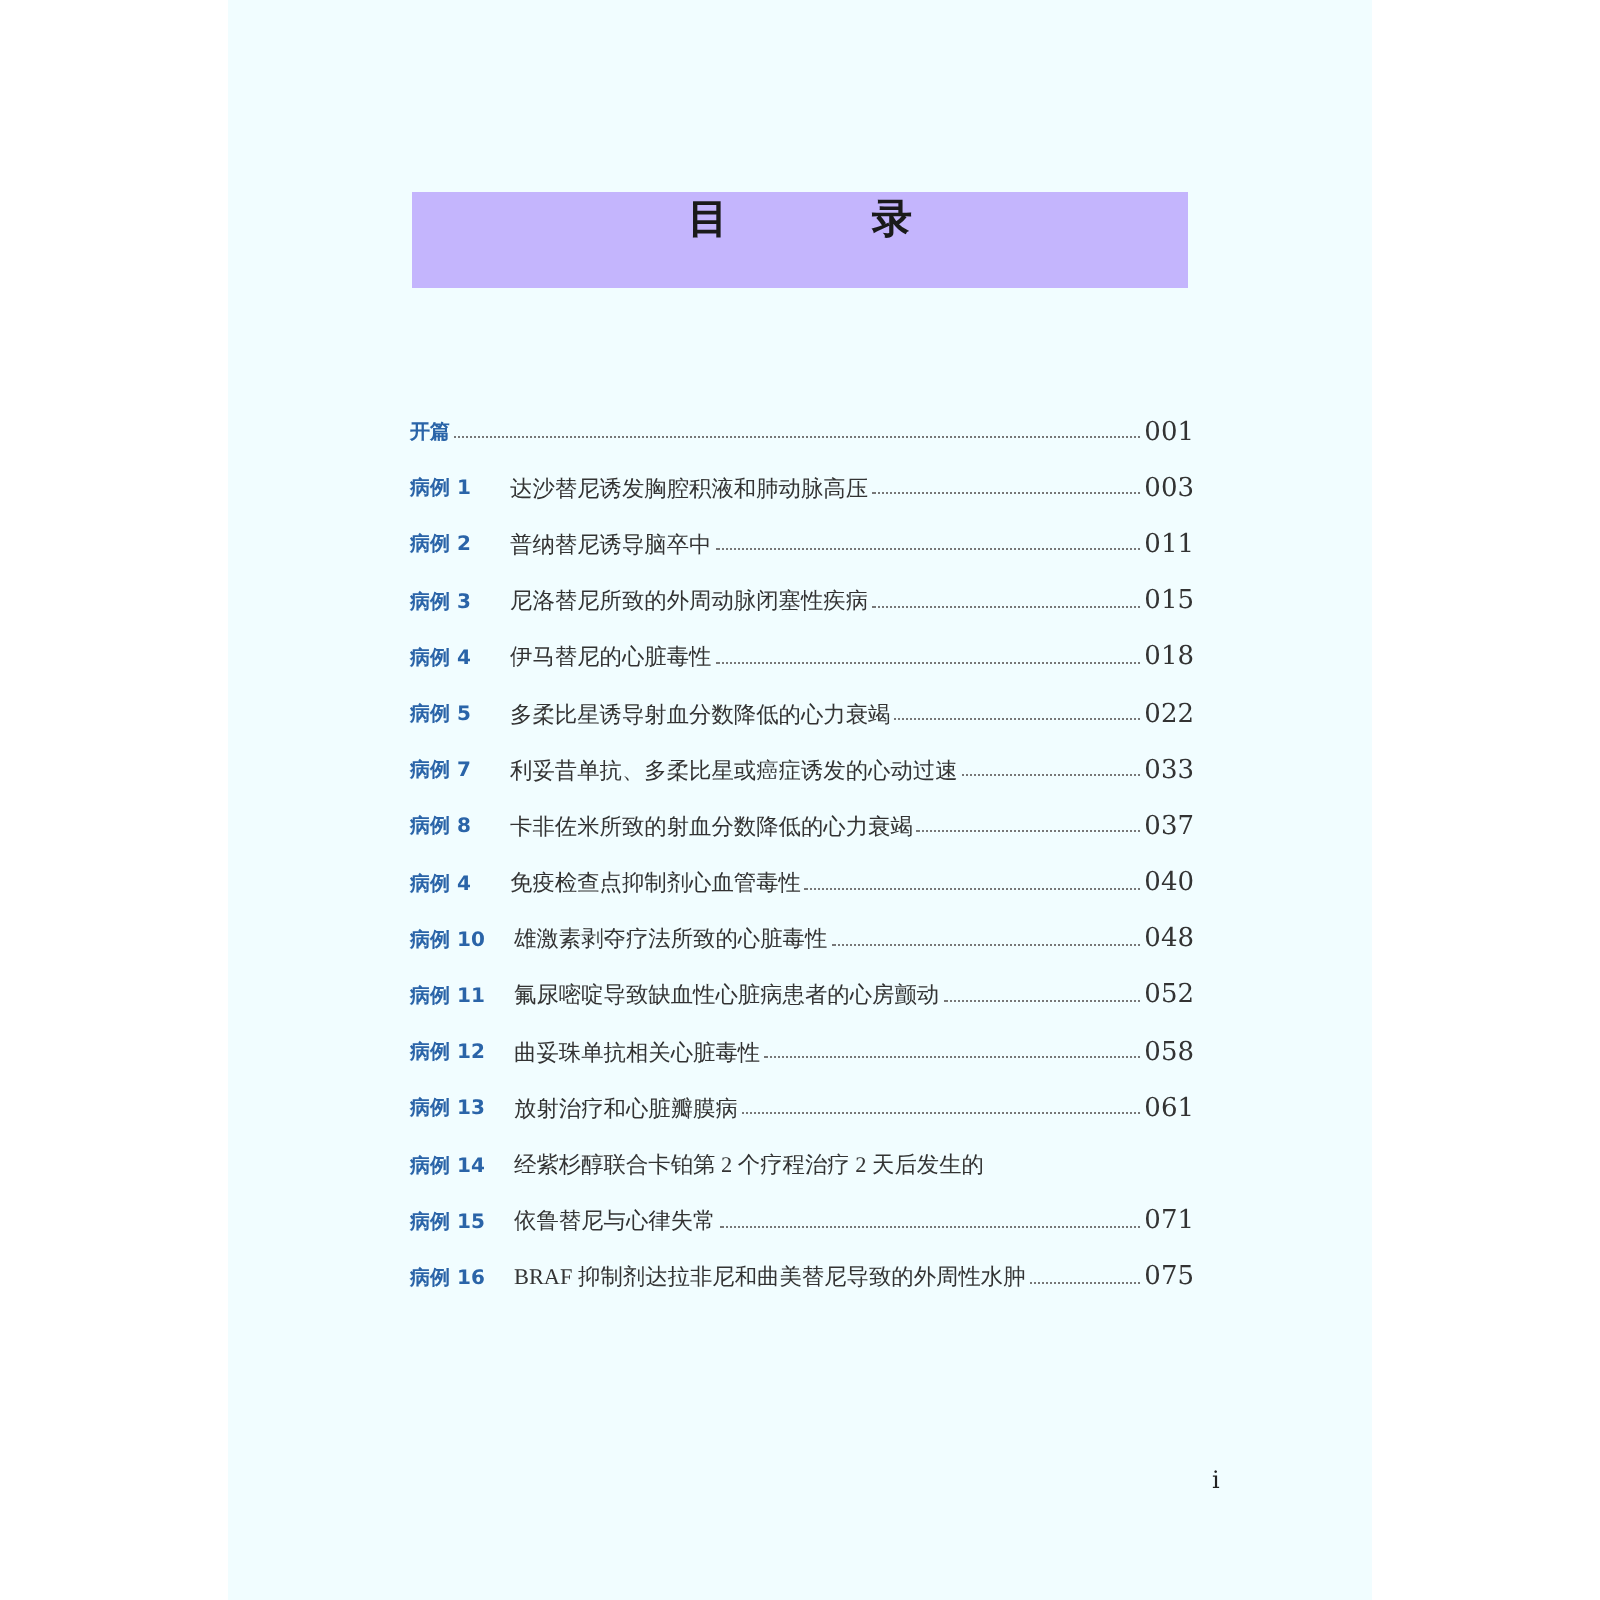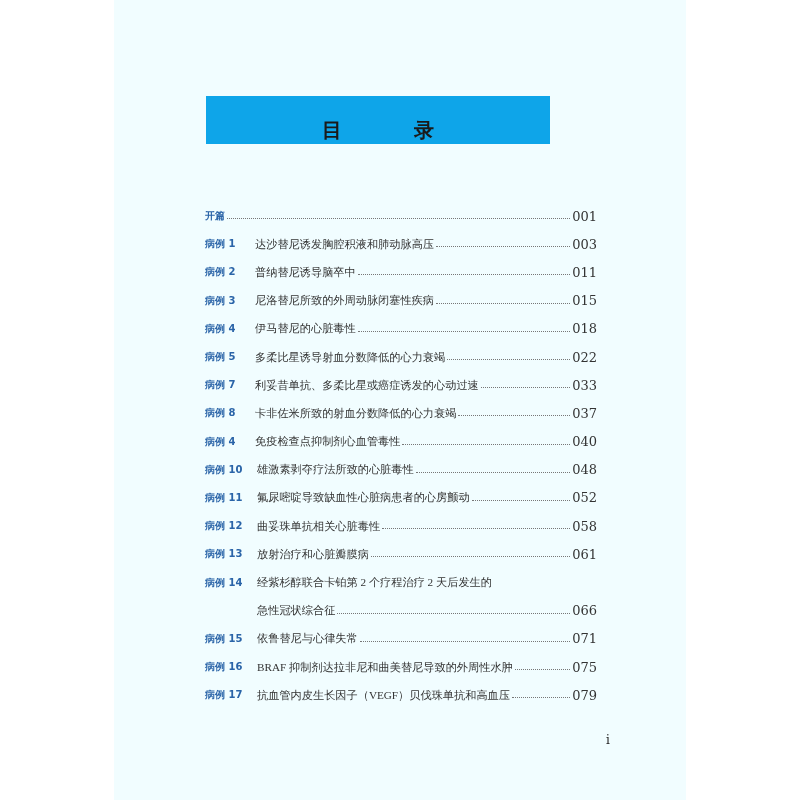--- a/index.html
+++ b/index.html
@@ -12,23 +12,23 @@
     }
     .page {
       position: absolute;
       left: 114px; top: 0;
       width: 572px; height: 800px;
       background: #f1fdff;
     }
     .title-band {
       position: absolute;
       left: 206px; top: 96px;
-      width: 344px; height: 48px;
-      background: #0ea5e9;
-      display: flex; align-items: flex-end; justify-content: center;
+      width: 388px; height: 48px;
+      background: #c4b5fd;
+      display: flex; align-items: flex-start; justify-content: center;
     }
     .title-band span {
       font-size: 20px; font-weight: bold; color: #1a1a1a;
       letter-spacing: 26px; margin-right: -26px;
     }
     .toc {
       position: absolute;
       left: 205px; top: 202px;
       width: 392px;
     }
@@ -146,38 +146,27 @@
   <div class="row">
       <span class="label wide">病例 13</span>
       <span class="title">放射治疗和心脏瓣膜病</span>
       <span class="leader"></span>
       <span class="pg">061</span>
     </div>
   <div class="row">
       <span class="label wide">病例 14</span>
       <span class="title">经紫杉醇联合卡铂第 2 个疗程治疗 2 天后发生的</span>
     </div>
-  <div class="row indent">
-      <span class="title">急性冠状综合征</span>
-      <span class="leader"></span>
-      <span class="pg">066</span>
-    </div>
   <div class="row">
       <span class="label wide">病例 15</span>
       <span class="title">依鲁替尼与心律失常</span>
       <span class="leader"></span>
       <span class="pg">071</span>
     </div>
   <div class="row">
       <span class="label wide">病例 16</span>
       <span class="title">BRAF 抑制剂达拉非尼和曲美替尼导致的外周性水肿</span>
       <span class="leader"></span>
       <span class="pg">075</span>
     </div>
-  <div class="row">
-      <span class="label wide">病例 17</span>
-      <span class="title">抗血管内皮生长因子（VEGF）贝伐珠单抗和高血压</span>
-      <span class="leader"></span>
-      <span class="pg">079</span>
-    </div>
 </div>
 
 <div class="folio">i</div>
 
 </body></html>

